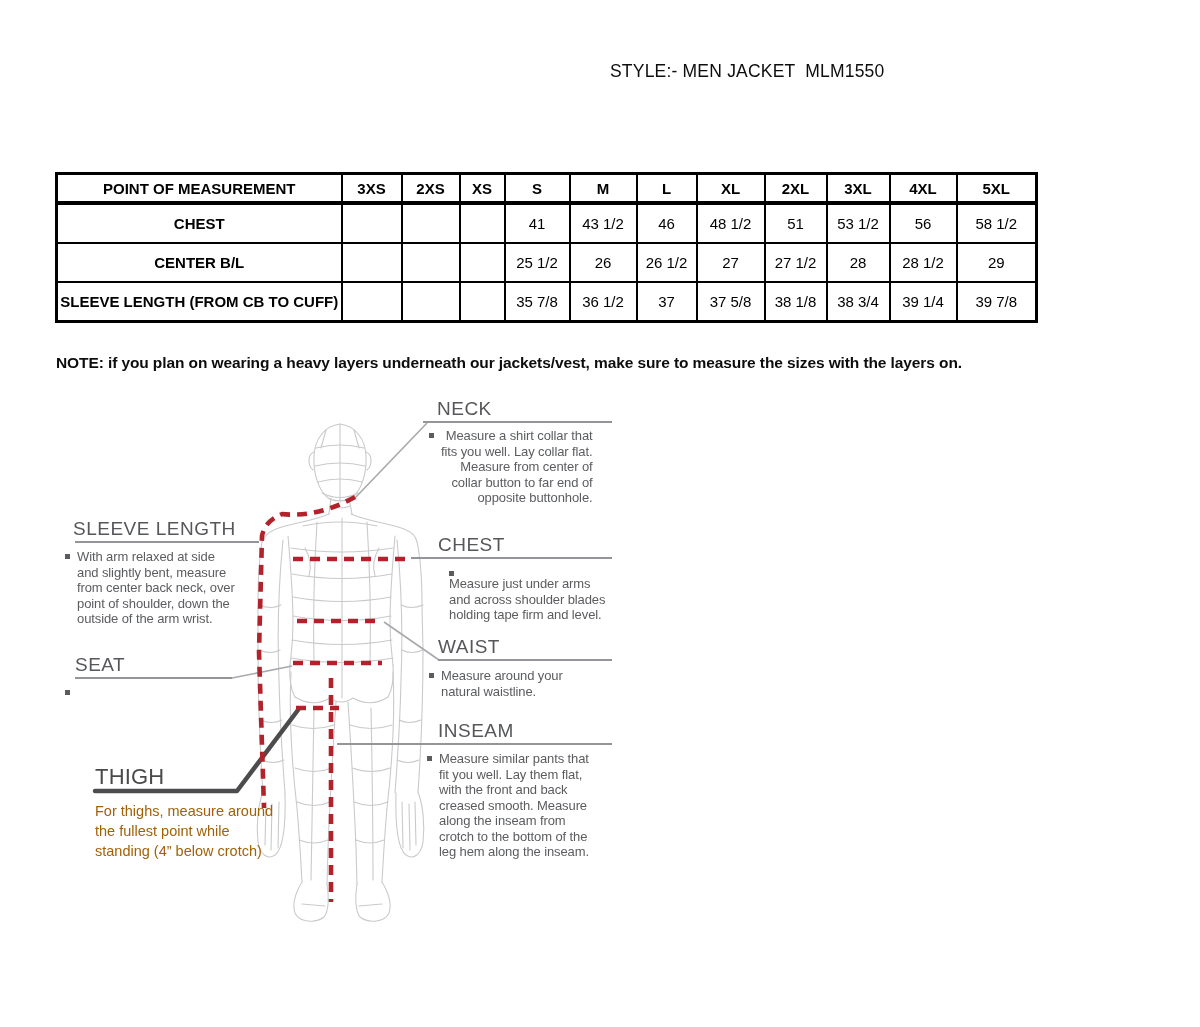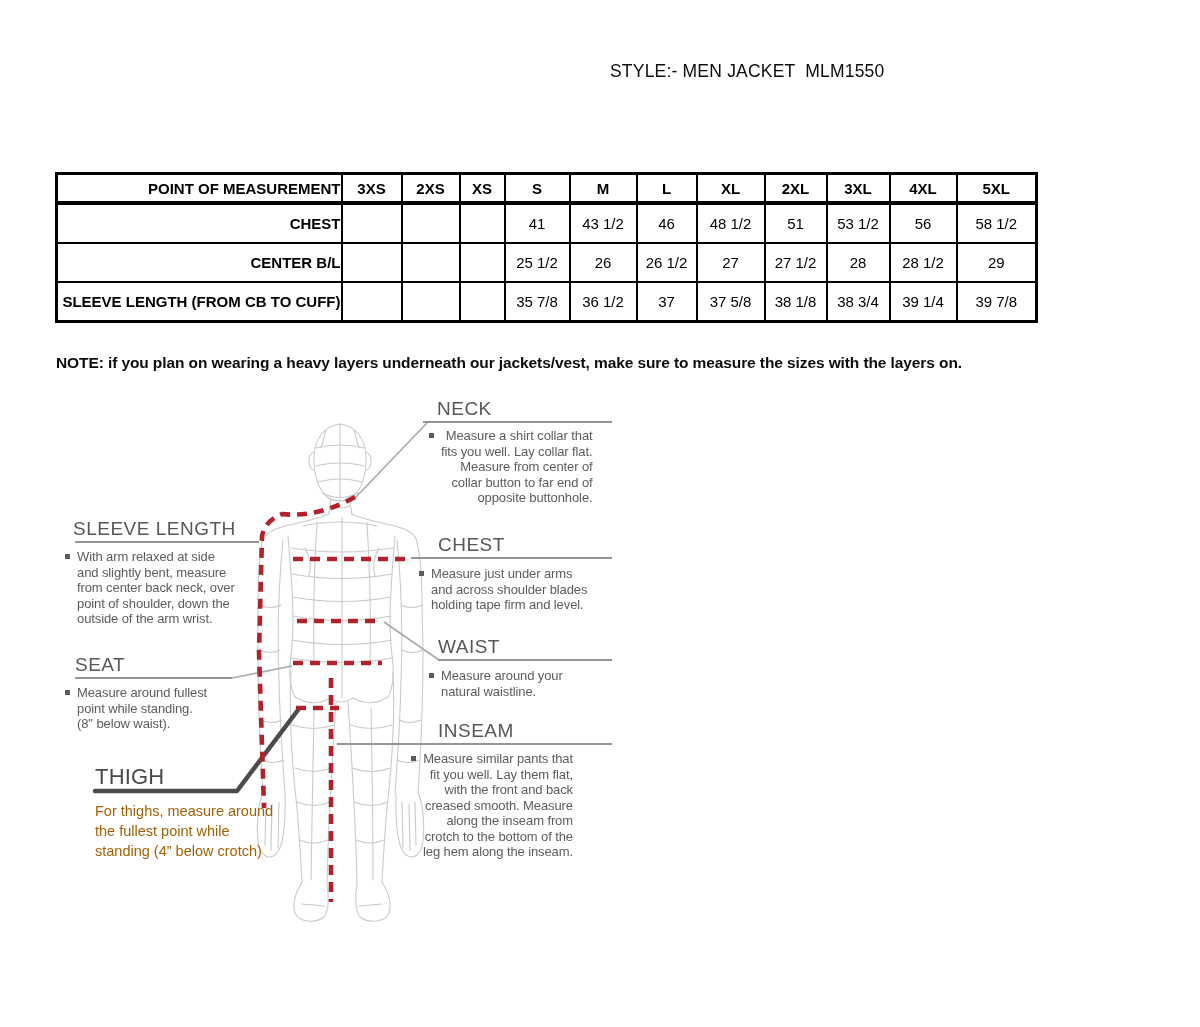--- a/index.html
+++ b/index.html
@@ -18,21 +18,21 @@
   table.size-table{
     position:absolute;left:55px;top:172px;width:980px;
     border-collapse:collapse;table-layout:fixed;border:3px solid #000;
   }
   .size-table th,.size-table td{
     border:2px solid #000;padding:0;text-align:center;vertical-align:middle;
     font-size:15px;color:#000;overflow:hidden;
   }
   .size-table thead th{height:26px;font-weight:bold;border-bottom:4px solid #000;}
   .size-table tbody td{height:37px;font-weight:normal;}
-  .size-table .lbl{text-align:right;font-weight:bold;}
+  .size-table .lbl{text-align:center;font-weight:bold;}
   #diagram{position:absolute;left:55px;top:390px;width:580px;height:540px;}
   #diagram svg{position:absolute;left:0;top:0;}
   .dg-h{
     position:absolute;font-size:19px;color:#56575a;letter-spacing:.5px;white-space:pre;
   }
   .dg-h.big{font-size:22px;color:#4a4a4c;letter-spacing:.2px;}
   .dg-t{
     position:absolute;display:flex;align-items:flex-start;
     font-size:13px;line-height:15.5px;color:#5b5c5f;letter-spacing:-0.1px;
   }
@@ -229,36 +229,36 @@
   <div class="dg-t" style="left:374px;top:38px;width:200px;text-align:right;">
     <span class="bullet"></span>
     <span class="txt">Measure a shirt collar that
 fits you well. Lay collar flat.
 Measure from center of
 collar button to far end of
 opposite buttonhole.</span>
   </div>
 
   <div class="dg-h" style="left:383px;top:144px;">CHEST</div>
-  <div class="dg-t" style="left:364px;top:176px;width:200px;">
+  <div class="dg-t" style="left:394px;top:176px;width:200px;flex-direction:column;">
     <span class="bullet"></span>
     <span class="txt">Measure just under arms
 and across shoulder blades
 holding tape firm and level.</span>
   </div>
 
   <div class="dg-h" style="left:383px;top:246px;">WAIST</div>
   <div class="dg-t" style="left:374px;top:278px;width:200px;">
     <span class="bullet"></span>
     <span class="txt">Measure around your
 natural waistline.</span>
   </div>
 
   <div class="dg-h" style="left:383px;top:330px;">INSEAM</div>
-  <div class="dg-t" style="left:356px;top:361px;width:200px;text-align:right;">
+  <div class="dg-t" style="left:372px;top:361px;width:200px;">
     <span class="bullet"></span>
     <span class="txt">Measure similar pants that
 fit you well. Lay them flat,
 with the front and back
 creased smooth. Measure
 along the inseam from
 crotch to the bottom of the
 leg hem along the inseam.</span>
   </div>
 
@@ -268,23 +268,20 @@
     <span class="txt">With arm relaxed at side
 and slightly bent, measure
 from center back neck, over
 point of shoulder, down the
 outside of the arm wrist.</span>
   </div>
 
   <div class="dg-h" style="left:20px;top:264px;">SEAT</div>
   <div class="dg-t" style="left:10px;top:295px;width:195px;">
     <span class="bullet"></span>
-    <span class="txt">Measure around fullest
-point while standing.
-(8" below waist).</span>
   </div>
 
   <div class="dg-h big" style="left:40px;top:374px;">THIGH</div>
   <div class="dg-t thigh-t" style="left:40px;top:411px;width:210px;">
     <span class="txt">For thighs, measure around
 the fullest point while
 standing (4” below crotch)</span>
   </div>
 </div>
 

